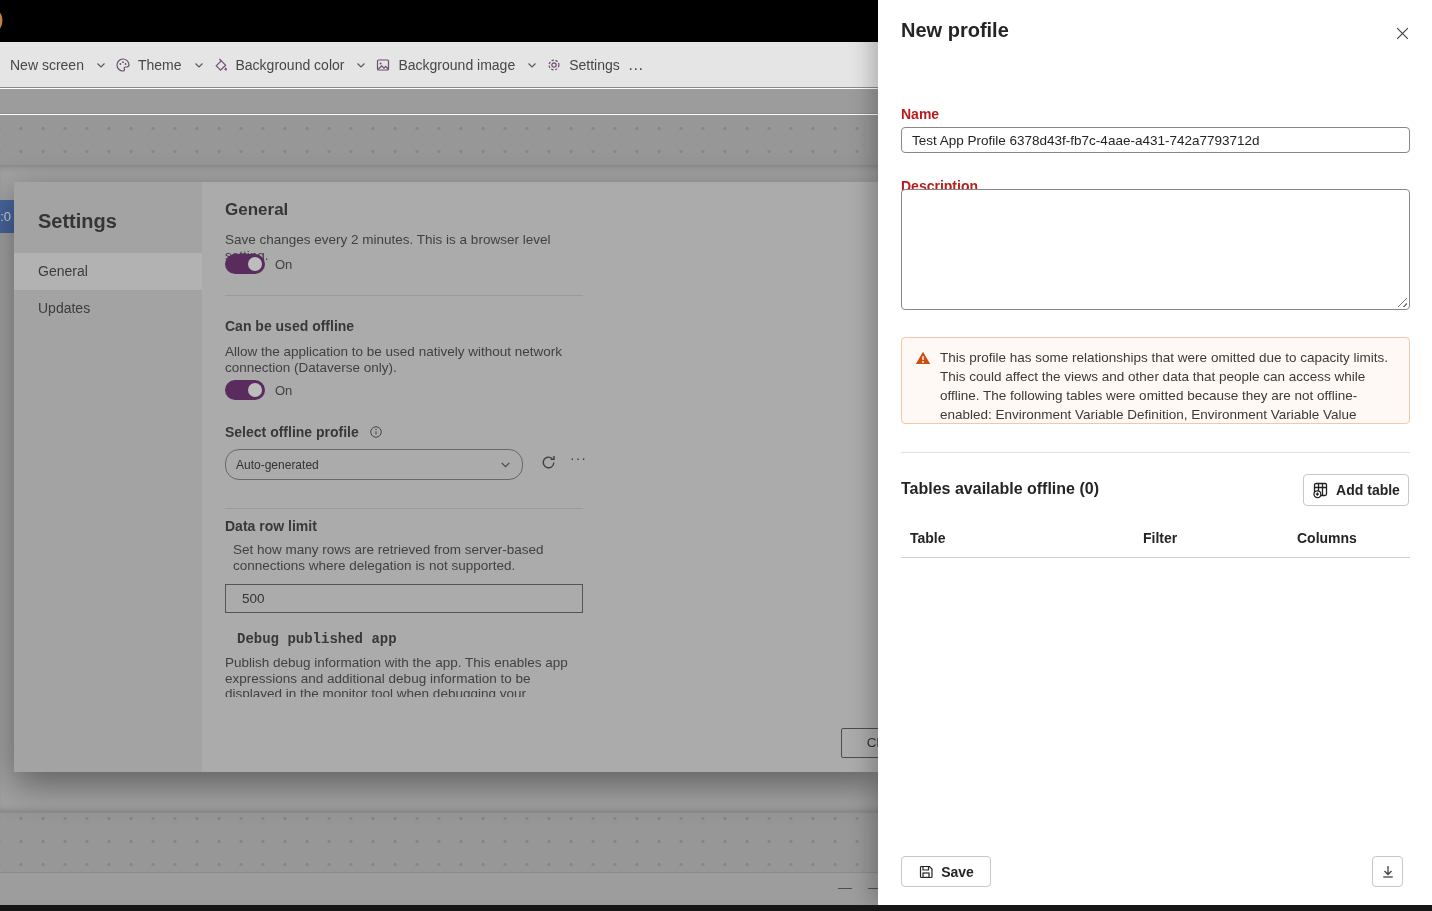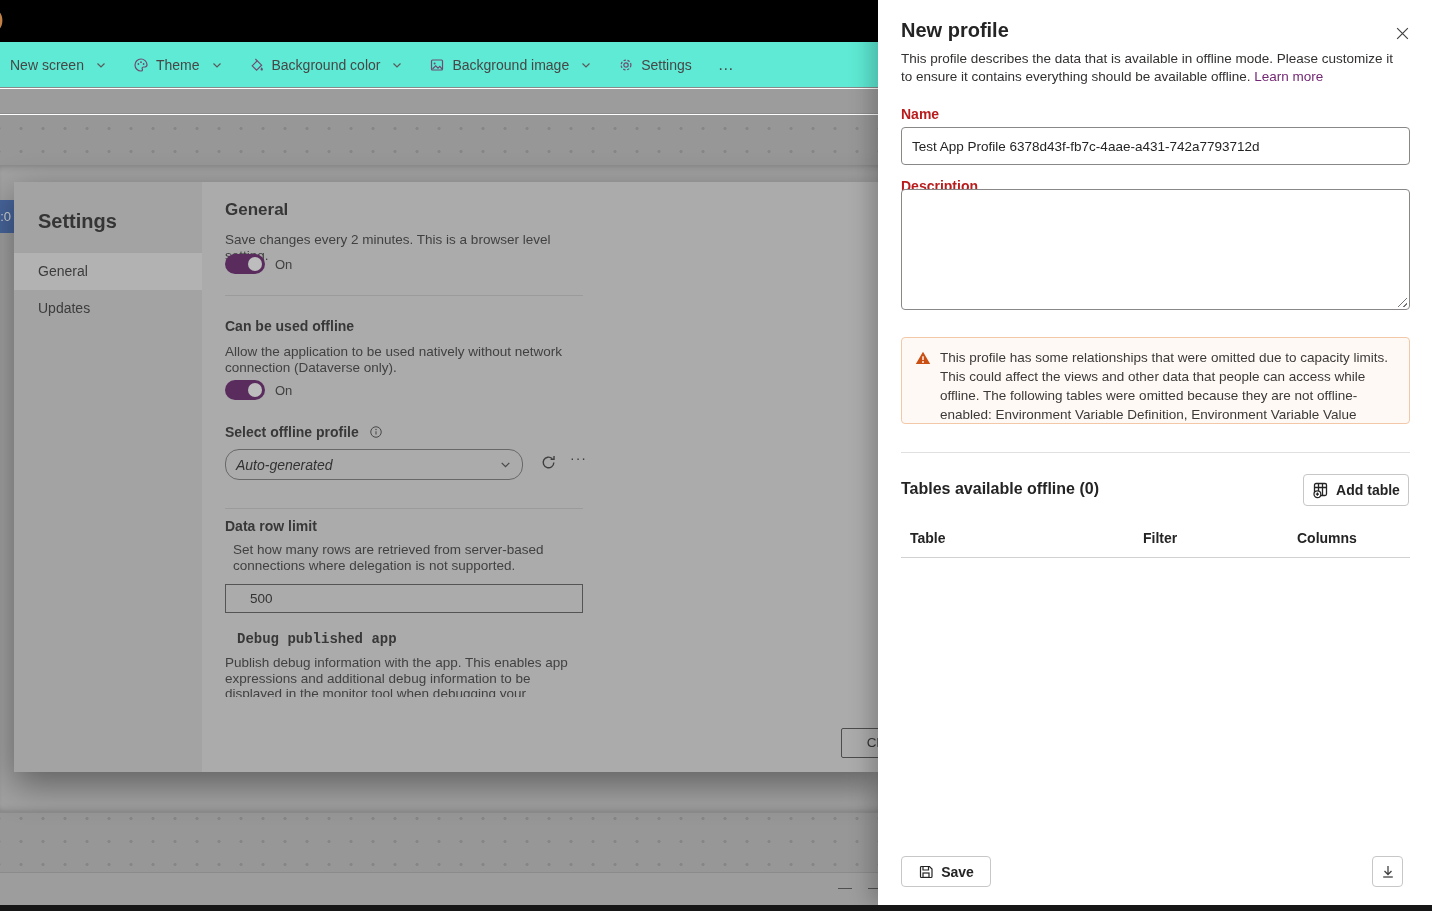--- a/index.html
+++ b/index.html
@@ -4,22 +4,22 @@
 <style>
   * { margin:0; padding:0; box-sizing:border-box; }
   html,body { width:1432px; height:911px; overflow:hidden; background:#fff;
     font-family:"Liberation Sans", sans-serif; }
   .stage { position:relative; width:1432px; height:911px; overflow:hidden; }
 
   
   .top-bar { position:absolute; left:0; top:0; width:1432px; height:42px; background:#000; z-index:1; }
   .logo-paren { position:absolute; left:-3px; top:8px; font-size:19px; font-weight:bold; color:#c08046; }
 
-  .cmd-bar { position:absolute; left:0; top:42px; width:1432px; height:46px; background:#5eead4;
-    border-bottom:1px solid #8a8a8a; display:flex; align-items:center; padding-left:10px; gap:26px; z-index:1; }
+  .cmd-bar { position:absolute; left:0; top:42px; width:1432px; height:46px; background:#e5e5e5;
+    border-bottom:1px solid #8a8a8a; display:flex; align-items:center; padding-left:10px; gap:8px; z-index:1; }
   .cmd-item { display:flex; align-items:center; gap:7px; font-size:14px; color:#474747; cursor:default; }
   .cmd-item .ic { color:#6f4b72; display:flex; }
   .cmd-item .chev { color:#5a5a5a; margin-left:4px; display:flex; }
   .cmd-overflow { font-size:16px; color:#4a4a4a; letter-spacing:1px; }
 
   .formula-bar { position:absolute; left:0; top:89px; width:1432px; height:25px; background:#9c9c9c;
     border-bottom:1px solid #8e8e8e; z-index:1; }
 
   .canvas-area { position:absolute; left:0; top:115px; width:878px; height:757px; background:#979797;
     background-image:radial-gradient(circle, #868686 1.3px, rgba(134,134,134,0) 1.9px);
@@ -53,46 +53,46 @@
   .dlg-div { position:absolute; left:211px; width:358px; height:1px; background:#9b9b9b; }
 
   .toggle { position:absolute; width:40px; height:20px; border-radius:10px; background:#5a2c5e; }
   .toggle::after { content:""; position:absolute; right:3px; top:3px; width:14px; height:14px;
     border-radius:50%; background:#bdbdbd; }
   .toggle-lab { position:absolute; font-size:13px; color:#414141; }
 
   .info-ic { color:#454545; display:inline-flex; vertical-align:-2px; margin-left:6px; }
 
   .dd { position:absolute; left:211px; top:267px; width:298px; height:31px; border:1px solid #686868;
-    border-radius:14px; display:flex; align-items:center; padding:0 10px; font-size:14px; color:#323232;font-style:italic; }
+    border-radius:14px; display:flex; align-items:center; padding:0 10px; font-size:12px; color:#323232; }
   .dd .dd-val { flex:1; }
   .dd .chev { color:#4a4a4a; display:flex; }
   .mini-ic { position:absolute; color:#3f3f3f; display:flex; }
 
   .num-input { position:absolute; left:211px; top:402px; width:358px; height:29px; border:1px solid #545454;
-    background:transparent; font-size:13.5px; color:#333; padding:0 24px; border-radius:0;
+    background:transparent; font-size:13.5px; color:#333; padding:0 16px; border-radius:0;
     font-family:"Liberation Sans", sans-serif; }
 
   .debug-p { position:absolute; left:211px; top:473px; width:362px; height:42px; overflow:hidden;
     font-size:13.5px; line-height:15.5px; color:#414141; }
 
   .dlg-close { position:absolute; left:827px; top:546px; width:86px; height:30px; border:1px solid #4c4c4c;
     border-radius:2px; background:transparent; font-size:13.5px; color:#333; text-align:center;
     line-height:28px; cursor:default; }
 
   
   .panel { position:absolute; left:878px; top:0; width:554px; height:905px; background:#fff;
     box-shadow:-8px 0 20px rgba(0,0,0,.22); z-index:30; }
   .pn-title { position:absolute; left:23px; top:19px; font-size:20px; font-weight:bold; color:#242424; }
   .pn-close { position:absolute; left:514px; top:23px; width:20px; height:20px; color:#424242;
     display:flex; align-items:center; justify-content:center; cursor:pointer; }
   .pn-desc { position:absolute; left:23px; top:50px; width:500px; font-size:13.5px; line-height:18px; color:#323130; }
   .pn-link { color:#742774; cursor:pointer; }
   .pn-label { position:absolute; left:23px; font-size:14px; font-weight:bold; color:#b91c1c; }
-  .pn-input { position:absolute; left:23px; top:127px; width:509px; height:38px; border:1px solid #8a8886;
+  .pn-input { position:absolute; left:23px; top:127px; width:509px; height:26px; border:1px solid #8a8886;
     border-radius:4px; padding:0 10px; font-size:13.5px; color:#242424;
     font-family:"Liberation Sans", sans-serif; }
   .pn-textarea { position:absolute; left:23px; top:189px; width:509px; height:121px; border:1px solid #8a8886;
     border-radius:4px; resize:none; font-family:"Liberation Sans", sans-serif; }
   .pn-resize { position:absolute; left:519px; top:297px; width:10px; height:10px;
     background:linear-gradient(315deg, rgba(0,0,0,0) 0 2px, #767676 2px 3px, rgba(0,0,0,0) 3px 6px, #767676 6px 7px, rgba(0,0,0,0) 7px); }
 
   .pn-warn { position:absolute; left:23px; top:337px; width:509px; height:87px; background:#fff9f5;
     border:1px solid #f2c8a8; border-radius:4px; padding:10px 12px 10px 38px; }
   .pn-warn-ic { position:absolute; left:13px; top:12px; display:flex; }
@@ -265,24 +265,20 @@
   </div>
 
   <div class="panel">
     <div class="pn-title">New profile</div>
     <div class="pn-close">
       <svg width="15" height="15" viewBox="0 0 14 14">
           <path d="M2 2l10 10M12 2L2 12" stroke="currentColor" stroke-width="1.1"></path>
         </svg>
     </div>
 
-    <div class="pn-desc">
-      <span>This profile describes the data that is available in offline mode. Please customize it to ensure it contains everything should be available offline.</span>
-      <span class="pn-link">Learn more</span>
-    </div>
 
     <div class="pn-label" style="top:106px;">Name</div>
     <input class="pn-input" value="Test App Profile 6378d43f-fb7c-4aae-a431-742a7793712d" style="">
 
     <div class="pn-label" style="top:168px;margin-top:10px;">Description</div>
     <textarea class="pn-textarea" style=""></textarea>
     <div class="pn-resize"></div>
 
     <div class="pn-warn">
       <span class="pn-warn-ic">

